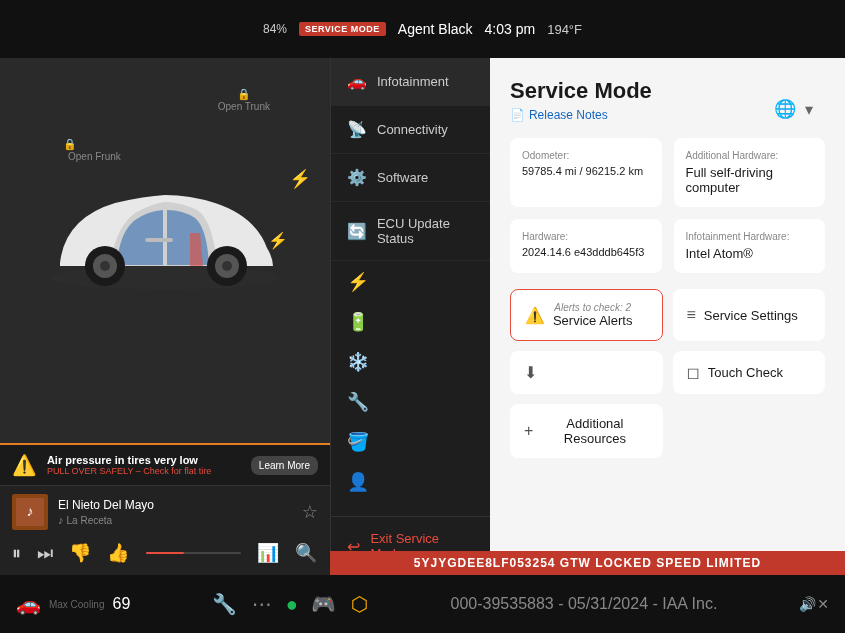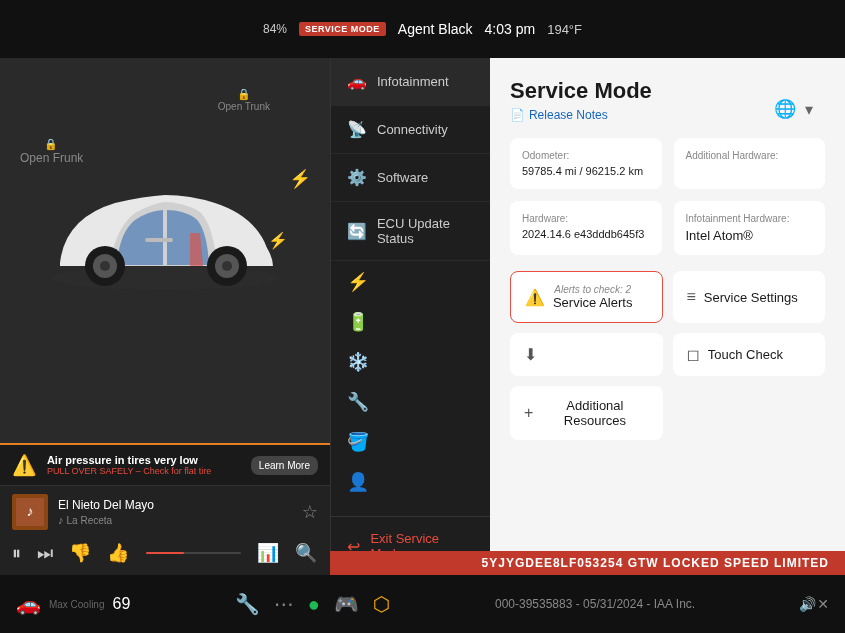--- a/index.html
+++ b/index.html
@@ -388,21 +388,21 @@
       position: absolute;
       bottom: 58px;
       left: 330px;
       right: 0;
       background: #c0392b;
       color: white;
       font-size: 12px;
       font-weight: 700;
       letter-spacing: 1px;
       padding: 5px 16px;
-      text-align: right;
+      text-align: center;
       margin-top: 41px;
     }
 
     
     .vehicle-svg {
       width: 260px;
       height: 160px;
     }
 
     .translate-icon {
@@ -434,21 +434,21 @@
 
 <div class="left-panel">
   <div class="car-area">
     <div class="open-trunk-label">
       <div>🔒</div>
       <div style="color:#888;font-size:10px;">Open
 Trunk</div>
     </div>
     <div class="open-frunk-label">
       <div>🔒</div>
-      <div style="color:#888;font-size:12px;">Open
+      <div style="color:#888;font-size:10px;margin-left:48px;">Open
 Frunk</div>
     </div>
 
     <svg class="vehicle-svg" viewBox="0 0 260 160" xmlns="http://www.w3.org/2000/svg">
 
       <ellipse cx="130" cy="120" rx="115" ry="12" fill="#333" opacity="0.3"></ellipse>
 
       <path d="M25,105 Q30,60 80,45 Q110,38 130,37 Q155,37 180,45 Q220,58 232,90 Q238,100 238,108 L25,108 Z" fill="#e8e8e8"></path>
 
       <path d="M75,108 Q80,70 100,55 Q118,45 130,44 Q145,44 162,52 Q178,62 182,108 Z" fill="#d0d0d0"></path>
@@ -562,20 +562,21 @@
   <div class="info-grid">
 
 
     <div class="info-card">
       <div class="info-label">Odometer:</div>
       <div class="info-value-small">59785.4 mi / 96215.2 km</div>
     </div>
 
     <div class="info-card">
       <div class="info-label">Additional Hardware:</div>
+      <div class="info-value">Full self-driving computer</div>
     </div>
 
     <div class="info-card">
       <div class="info-label">Hardware:</div>
       <div class="info-value-small">2024.14.6 e43dddb645f3</div>
     </div>
 
     <div class="info-card">
       <div class="info-label">Infotainment Hardware:</div>
       <div class="info-value">Intel Atom®</div>
@@ -616,15 +617,15 @@
     <span style="font-size:10px;color:#666;">Max Cooling</span>
     <span style="font-size:16px;color:white;">69</span>
   </div>
   <div class="bottom-icons">
     <span class="bottom-icon" style="color:#e74c3c;">🔧</span>
     <span class="bottom-icon" style="color:#888;">⋯</span>
     <span class="bottom-icon" style="color:#1DB954;">●</span>
     <span class="bottom-icon" style="color:#e74c3c;">🎮</span>
     <span class="bottom-icon" style="color:#f0a500;">⬡</span>
   </div>
-  <div style="color:#888;font-size:12px;">000-39535883 - 05/31/2024 - IAA Inc.</div>
+  <div style="color:#888;font-size:16px;">000-39535883 - 05/31/2024 - IAA Inc.</div>
   <div style="color:#888;font-size:14px;">🔊✕</div>
 </div>
 
 </body></html>

